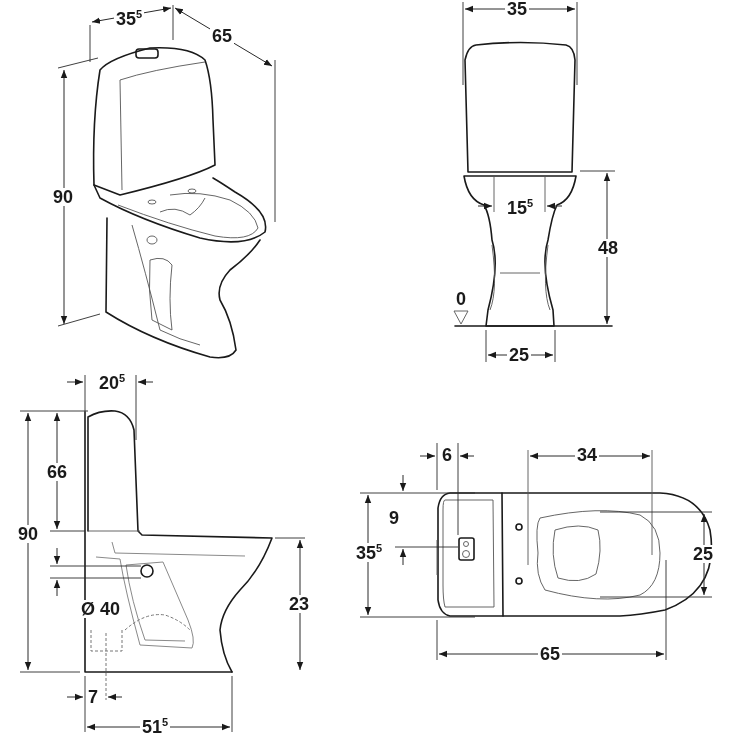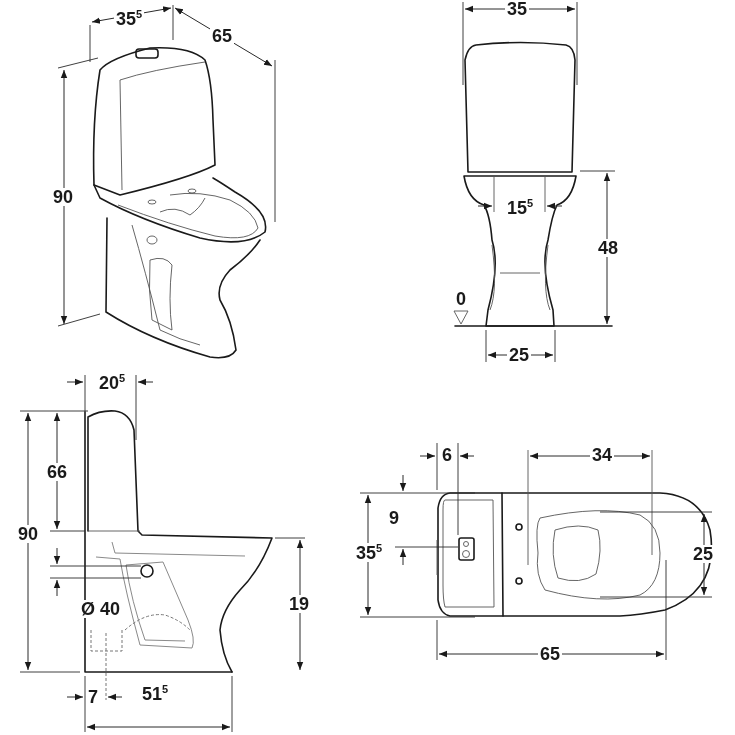--- a/index.html
+++ b/index.html
@@ -152,23 +152,23 @@
 <div class="lbl" style="left:505px;top:0px;">35</div>
 <div class="lbl" style="left:505px;top:198px;"><span>15</span><sup>5</sup></div>
 <div class="lbl" style="left:596px;top:239px;">48</div>
 <div class="lbl" style="left:454px;top:290px;">0</div>
 <div class="lbl" style="left:507px;top:346px;">25</div>
 
 <div class="lbl" style="left:97px;top:373px;"><span>20</span><sup>5</sup></div>
 <div class="lbl" style="left:45px;top:463px;">66</div>
 <div class="lbl" style="left:16px;top:525px;">90</div>
 <div class="lbl" style="left:35px;top:600px;margin-left:44px;">Ø 40</div>
-<div class="lbl" style="left:287px;top:595px;">19</div>
+<div class="lbl" style="left:287px;top:595px;">23</div>
 <div class="lbl" style="left:86px;top:688px;">7</div>
-<div class="lbl" style="left:140px;top:684px;"><span>51</span><sup>5</sup></div>
+<div class="lbl" style="left:140px;top:717px;"><span>51</span><sup>5</sup></div>
 
 <div class="lbl" style="left:440px;top:446px;">6</div>
-<div class="lbl" style="left:590px;top:446px;">34</div>
+<div class="lbl" style="left:575px;top:446px;">34</div>
 <div class="lbl" style="left:387px;top:509px;">9</div>
 <div class="lbl" style="left:354px;top:543px;"><span>35</span><sup>5</sup></div>
 <div class="lbl" style="left:691px;top:545px;">25</div>
 <div class="lbl" style="left:538px;top:645px;">65</div>
 </div>
 
 </body></html>

